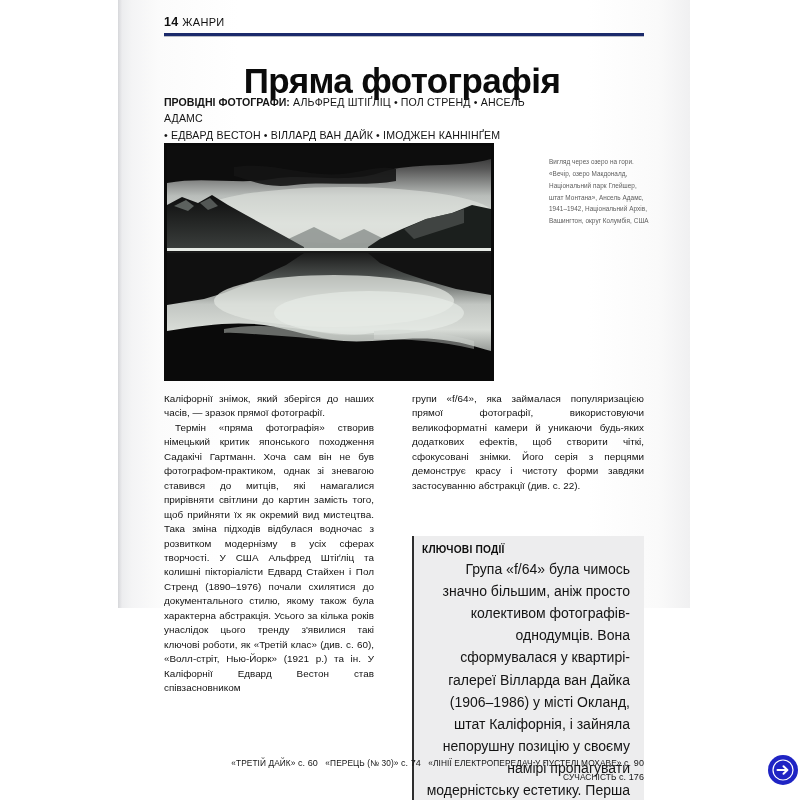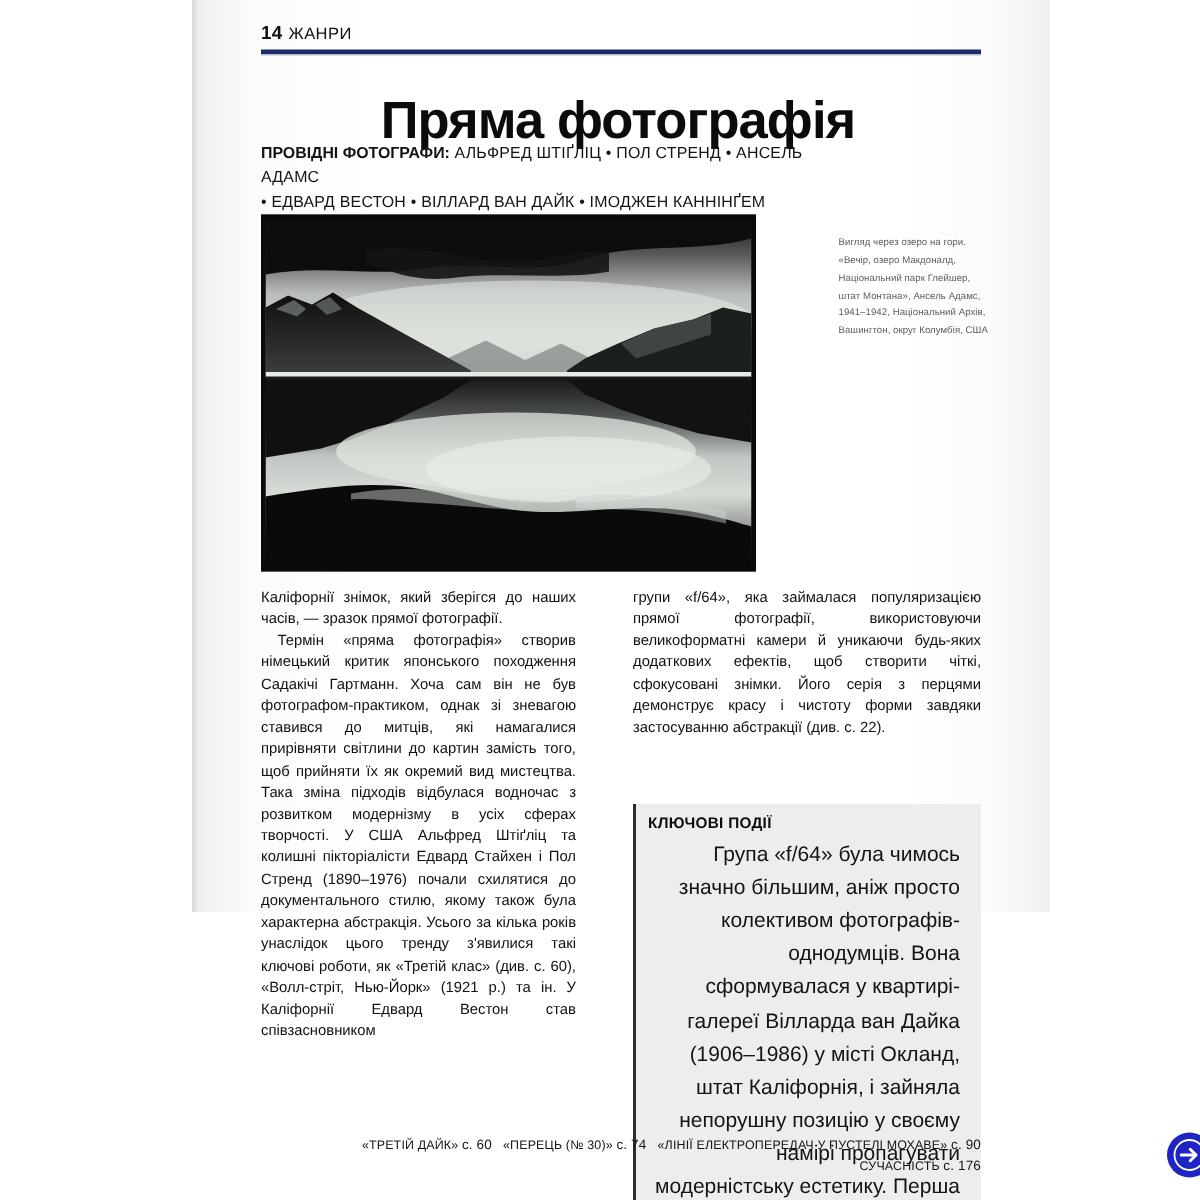--- a/index.html
+++ b/index.html
@@ -7,21 +7,21 @@
     width:800px;height:800px;
     background:#ffffff;
     font-family:"Liberation Sans", sans-serif;
     overflow:hidden;
   }
   #stage{position:relative;width:800px;height:800px;background:#ffffff;}
 
   
   .page{
     position:absolute;
-    left:128px; top:0px;
+    left:118px; top:0px;
     width:572px; height:608px;
     background:linear-gradient(to right,#e9eaec 0px,#f4f4f5 14px,#fbfbfb 40px,#ffffff 120px,#ffffff 470px,#fafafa 540px,#f0f0f1 572px);
     box-shadow:0 0 0 0 rgba(0,0,0,0);
   }
   .page:before{
     content:"";position:absolute;left:0;top:0;width:4px;height:100%;
     background:linear-gradient(to right,#d6d7da,#ececee);
   }
   .content{
     position:absolute; left:46px; top:0; width:480px; height:800px;

